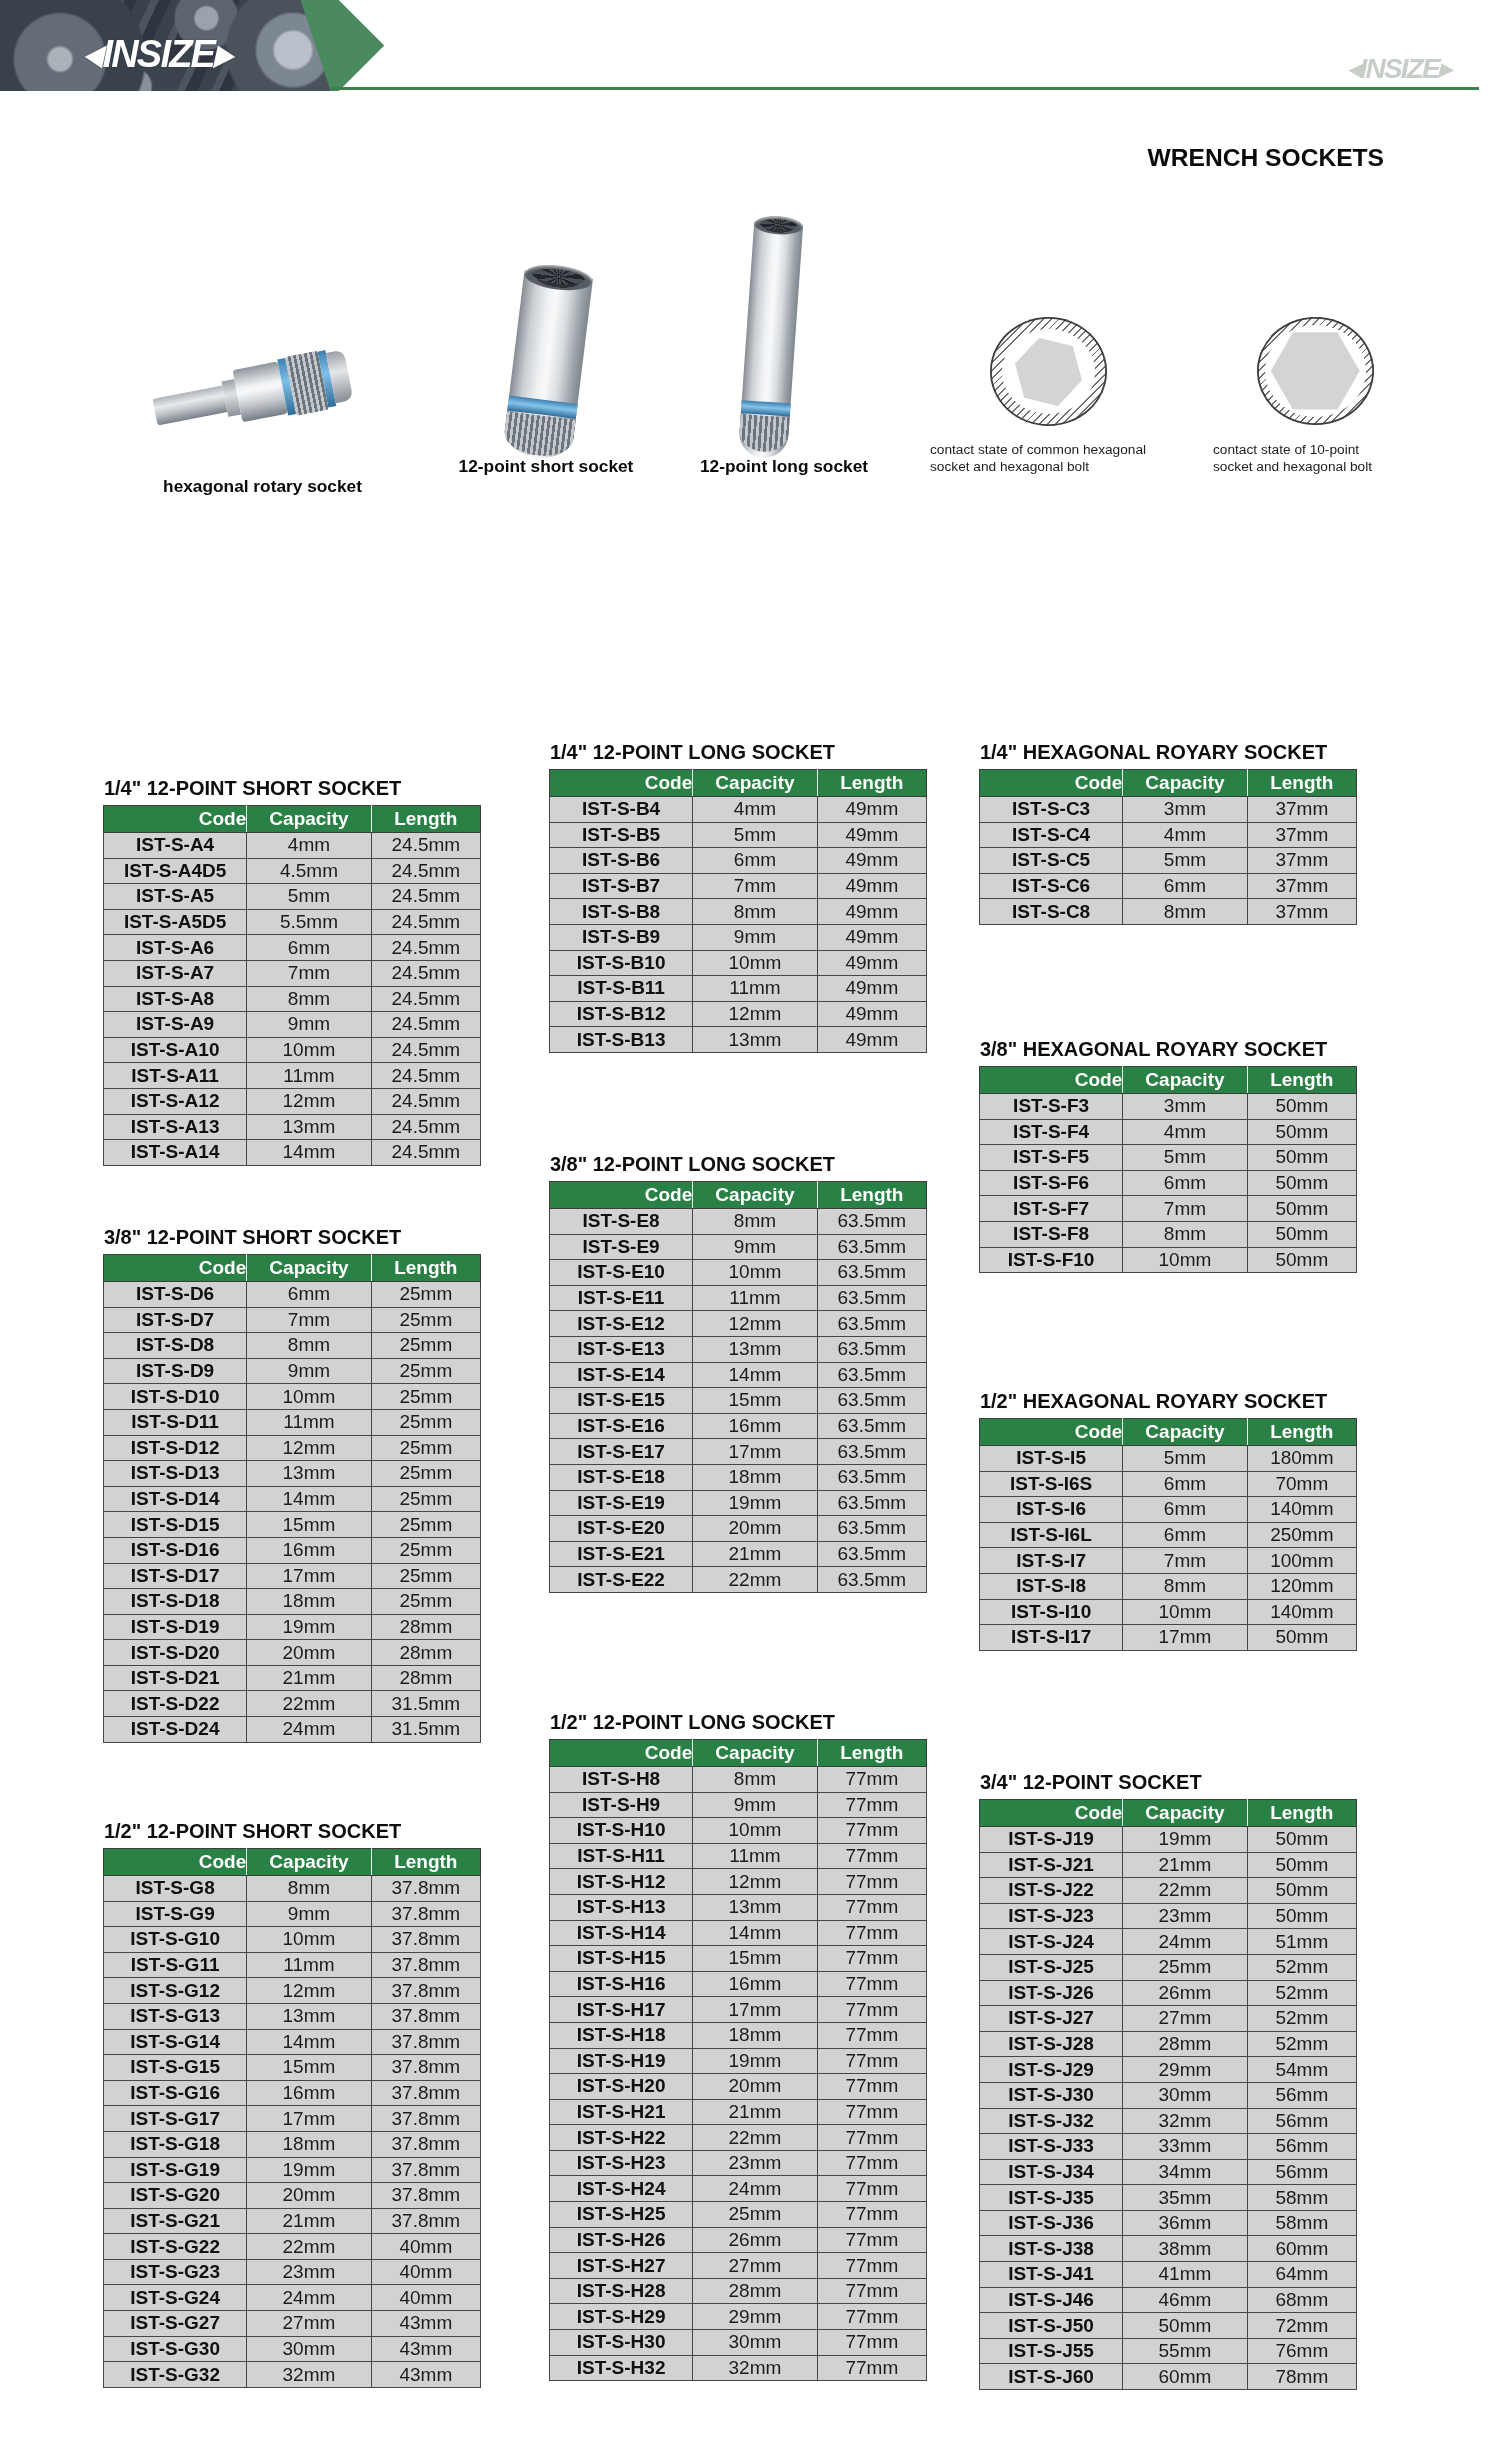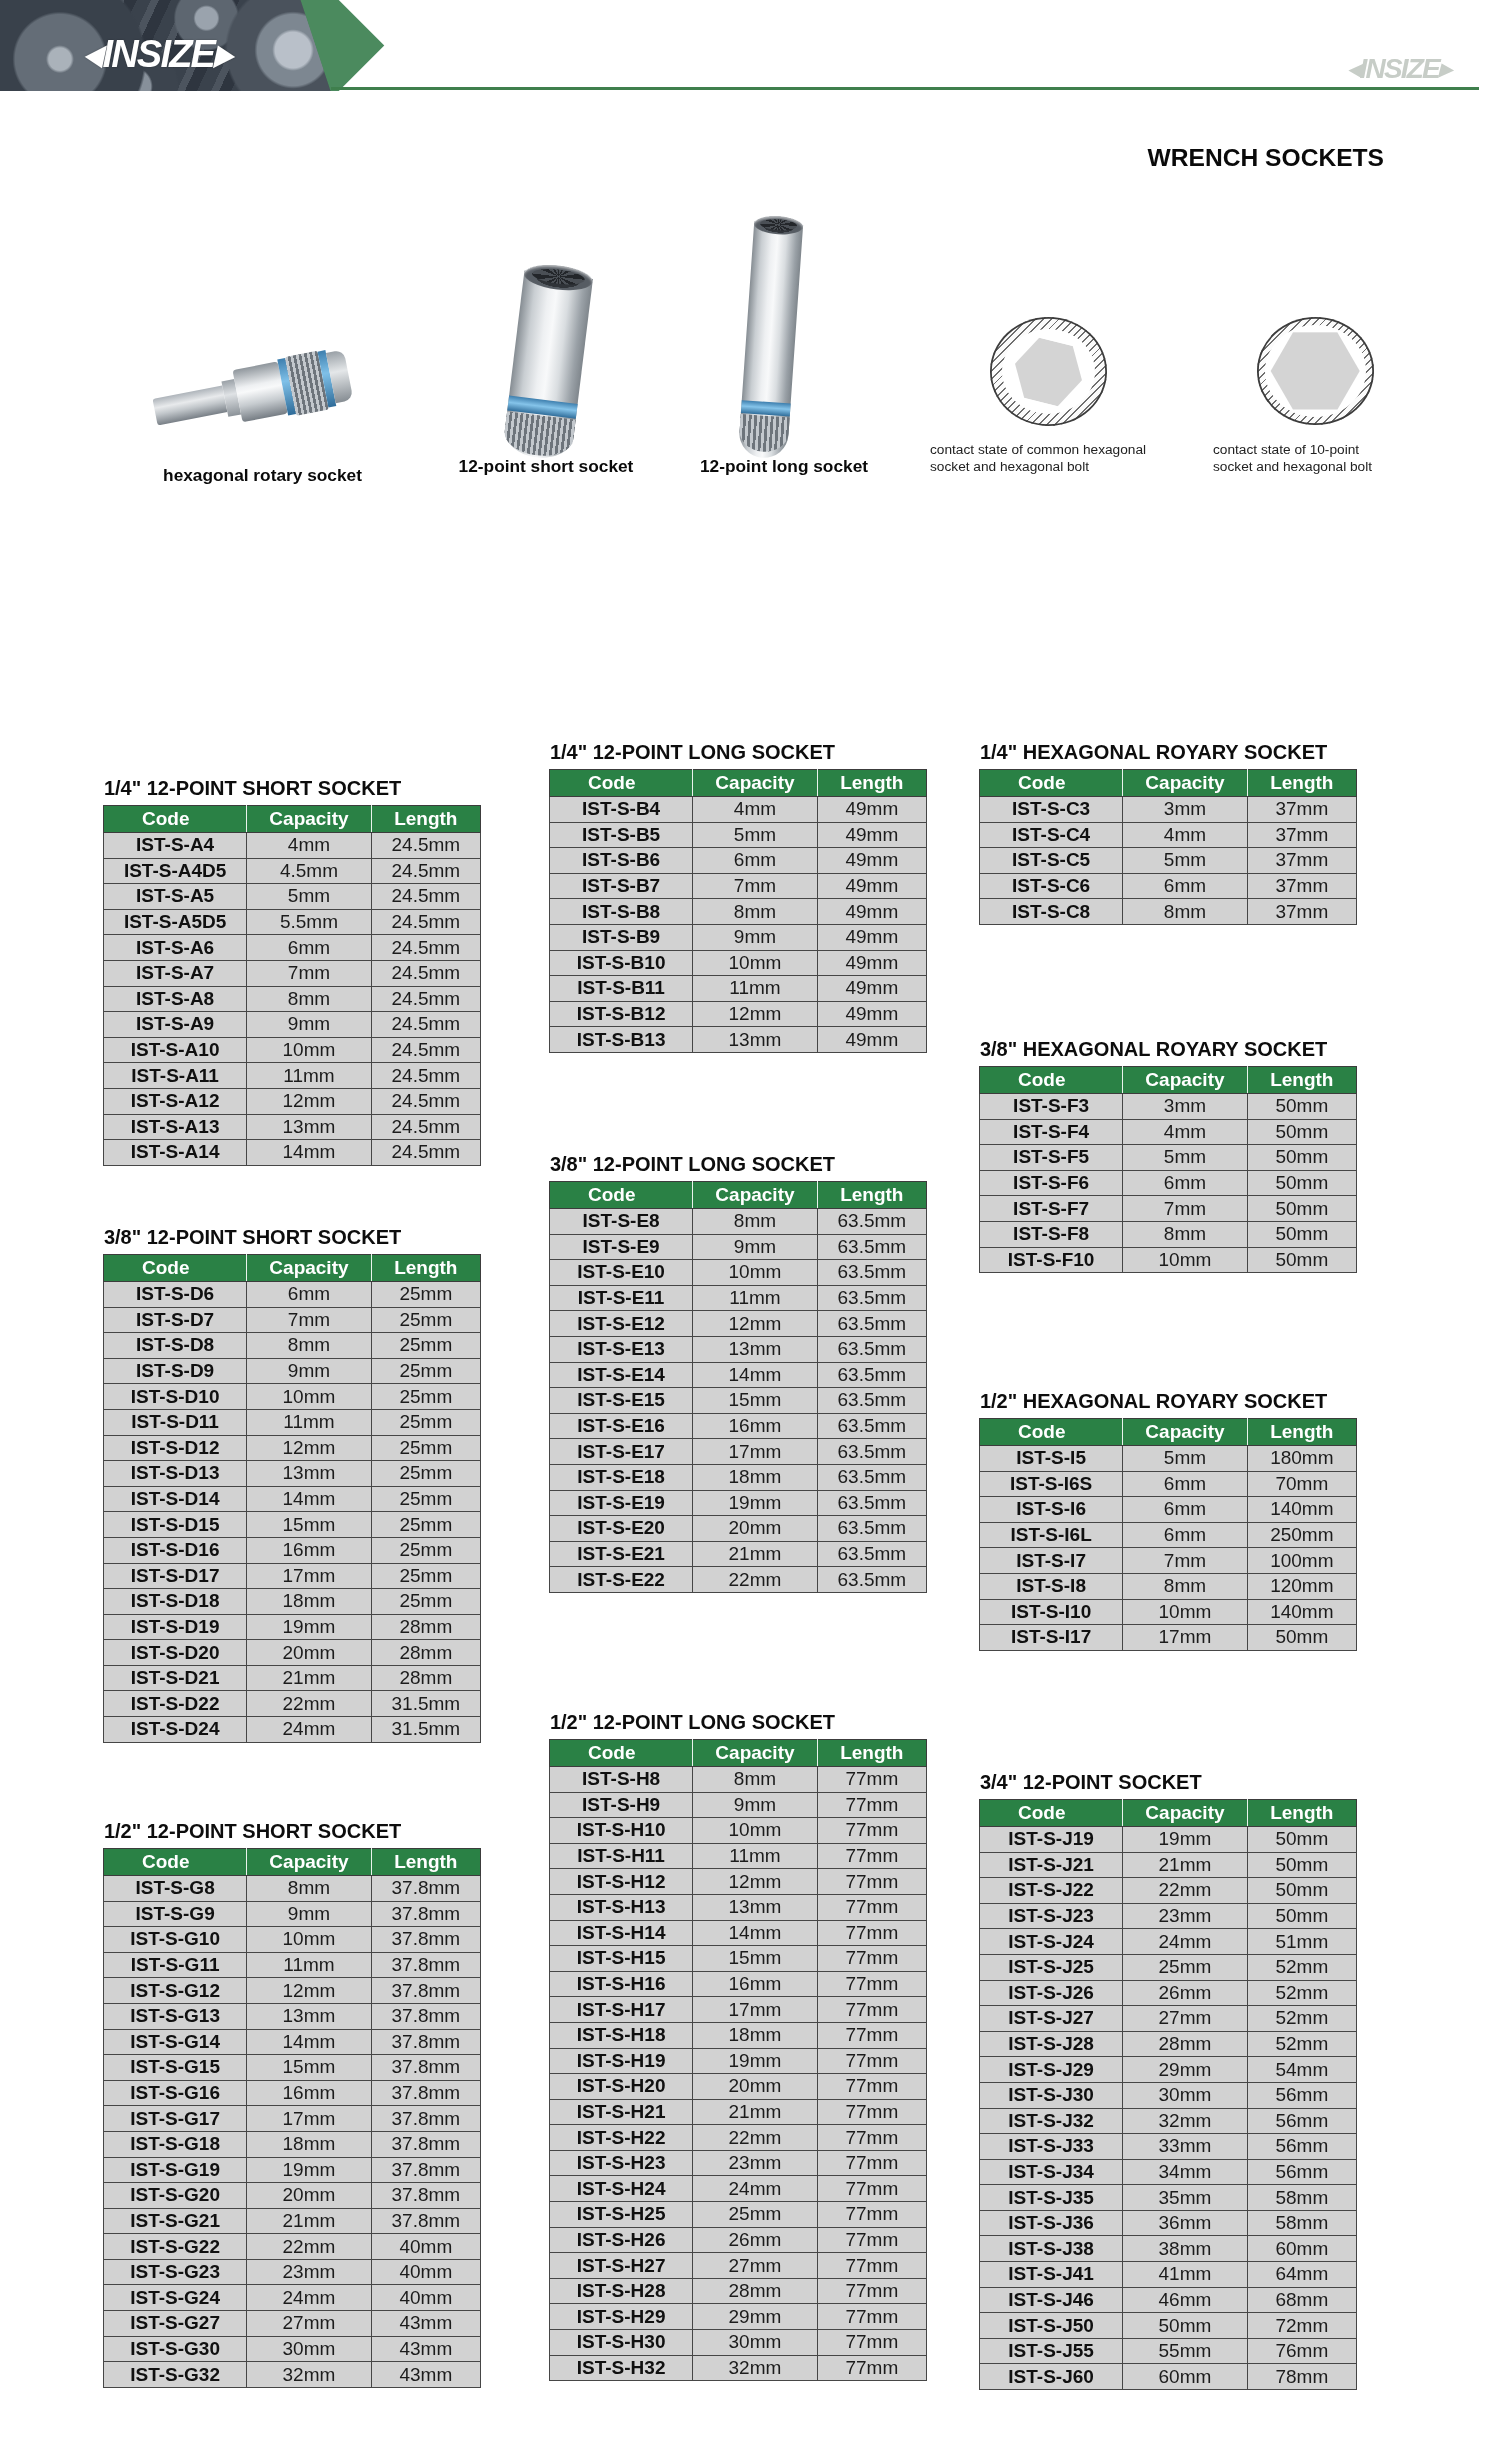--- a/index.html
+++ b/index.html
@@ -78,21 +78,21 @@
   .feat{display:flex;margin-bottom:0.9px;}
   .sq{flex:0 0 auto;width:7.3px;height:7.3px;background:#1a1a1a;margin:7.3px 9px 0 0;}
 
   
   .tblock{position:absolute;width:378px;}
   .tbl-title{margin:0 0 4.6px 0.9px;font-size:20px;font-weight:bold;color:#0d0d0d;letter-spacing:0;}
   table.spec{border-collapse:collapse;width:100%;table-layout:fixed;border:1.8px solid #3c3c3c;}
   table.spec col.c1{width:38%;} table.spec col.c2{width:33%;} table.spec col.c3{width:29%;}
   table.spec th{background:#2a8145;color:#fff;font-size:19px;font-weight:bold;height:26.4px;
                 border-bottom:1.8px solid #3c3c3c;border-left:1.8px solid #e9f3ec;padding:0;}
-  table.spec th:first-child{border-left:none;text-align:left;padding-left:38px;}
+  table.spec th:first-child{border-left:none;text-align:right;padding-left:38px;}
   table.spec td{background:#d2d2d2;border:1.8px solid #464646;font-size:19px;color:#1c1c1c;
                 text-align:center;height:24.6px;padding:0;}
   table.spec td.code{font-weight:bold;color:#101010;}
 </style>
 </head>
 <body>
 
 <div class="page">
 
   <div class="banner">
@@ -140,21 +140,21 @@
   <div class="contact" style="left:990px;top:317px;width:117px;height:109px;">
     <div class="inner" style="left:12px;top:12px;right:12px;bottom:12px;"></div>
     <div class="hex" style="left:24px;top:24px;width:69px;height:62px;transform:rotate(14deg);"></div>
   </div>
 
   <div class="contact" style="left:1257px;top:317px;width:117px;height:108px;">
     <div class="inner" style="left:8.2px;top:8.2px;right:8.2px;bottom:8.2px;"></div>
     <div class="hex" style="left:13.7px;top:15.5px;width:89px;height:77px;"></div>
   </div>
 
-  <div class="lbl" style="left:152px;top:465px;width:221px;">hexagonal rotary socket</div>
+  <div class="lbl" style="left:152px;top:476px;width:221px;">hexagonal rotary socket</div>
   <div class="lbl" style="left:454px;top:456px;width:184px;">12-point short socket</div>
   <div class="lbl" style="left:697px;top:456px;width:171px;text-align:right;">12-point long socket</div>
 
   <div class="cap" style="left:930px;top:441px;width:239px;">
     <div>contact state of common hexagonal</div>
     <div>socket and hexagonal bolt</div>
   </div>
   <div class="cap" style="left:1213px;top:441px;width:206px;">
     <div>contact state of 10-point</div>
     <div>socket and hexagonal bolt</div>

